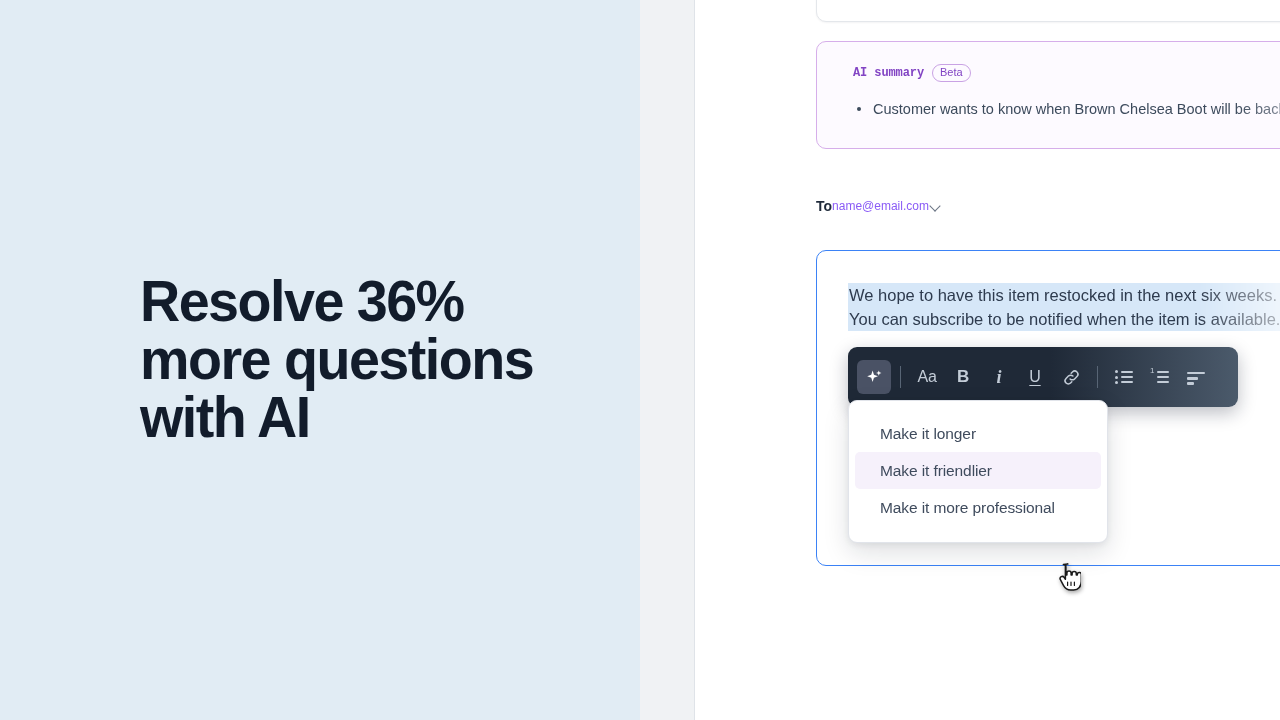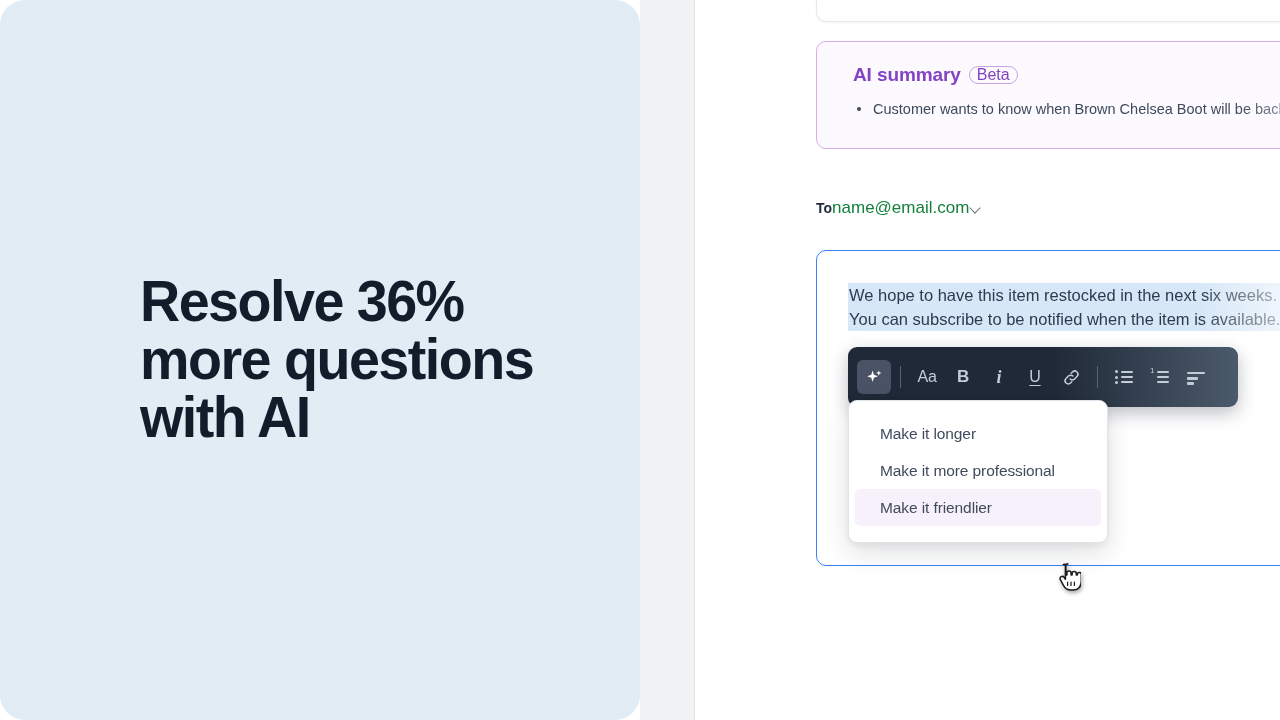--- a/index.html
+++ b/index.html
@@ -22,21 +22,20 @@
   }
 
   
   .hero-panel {
     position: absolute;
     left: 0;
     top: 0;
     width: 640px;
     height: 720px;
     background: #e1ecf4;
-    border-radius: 25px;
   }
   .hero-headline {
     position: absolute;
     left: 140px;
     top: 272px;
     width: 440px;
     margin: 0;
     font-family: "Liberation Sans", sans-serif;
     font-weight: 700;
     font-size: 58px;
@@ -105,27 +104,28 @@
   }
   .ai-summary-head {
     position: absolute;
     left: 36px;
     top: 22px;
     display: flex;
     align-items: center;
     gap: 8px;
   }
   .ai-summary-title {
-    font-size: 19px;
+    font-size: 12px;
     font-weight: 700;
     color: #8244c4;
     letter-spacing: -0.1px;
+    font-family: Liberation Mono, monospace;
   }
   .beta-badge {
-    font-size: 16px;
+    font-size: 11px;
     font-weight: 400;
     color: #8244c4;
     border: 1px solid #c9a2e4;
     border-radius: 999px;
     padding: 1px 7px 2px 7px;
     line-height: 13px;
   }
   .ai-summary-bullets {
     position: absolute;
     left: 36px;
@@ -163,22 +163,22 @@
     top: 198px;
     display: flex;
     align-items: center;
   }
   .to-label {
     font-size: 14px;
     font-weight: 700;
     color: #1f2a3a;
   }
   .to-value {
-    font-size: 17px;
-    color: #15803d;
+    font-size: 12px;
+    color: #8b5cf6;
   }
   .to-chevron {
     display: inline-block;
     margin-left: 1px;
     width: 11px;
     height: 11px;
     position: relative;
   }
   .to-chevron::before {
     content: "";
@@ -448,22 +448,22 @@
           <i class="a1"></i>
             <i class="a2"></i>
             <i class="a3"></i>
         </span>
       </div>
 
     </div>
 
     <div class="ai-menu">
       <div class="ai-menu-item">Make it longer</div>
+      <div class="ai-menu-item hovered">Make it friendlier</div>
       <div class="ai-menu-item">Make it more professional</div>
-      <div class="ai-menu-item hovered">Make it friendlier</div>
     </div>
 
   </div>
 
   <svg class="cursor" viewBox="0 0 26 32">
     <path d="M8.4 2.6 c1.5 0 2.5 1.1 2.5 2.5 l0 8.0 l1.0 0 l0 -2.0 c0 -1.2 0.9 -2.1 2.1 -2.1 c1.2 0 2.1 0.9 2.1 2.1 l0 1.9 l1.0 0 l0 -1.3 c0 -1.2 0.9 -2.1 2.1 -2.1 c1.2 0 2.1 0.9 2.1 2.1 l0 1.3 l1.0 0 l0 -0.6 c0 -1.2 0.9 -2.0 2.0 -2.0 c1.1 0 2.0 0.9 2.0 2.0 l0 6.8 c0 5.0 -2.9 8.7 -7.6 8.7 l-3.1 0 c-3.4 0 -5.5 -1.6 -7.0 -4.3 l-3.2 -5.9 c-0.6 -1.1 -0.2 -2.4 0.9 -3.0 c1.0 -0.5 2.2 -0.2 2.8 0.7 l1.3 1.9 l0 -12.8 c0 -1.4 1.1 -2.5 2.5 -2.5 z" fill="#ffffff" stroke="#1a1a1a" stroke-width="1.5" stroke-linejoin="round"></path>
     <path d="M12.6 20.0 l0 3.4 M16.0 20.0 l0 3.4 M19.4 20.0 l0 3.4" stroke="#1a1a1a" stroke-width="1.2" stroke-linecap="round"></path>
   </svg>
 
 </div>

